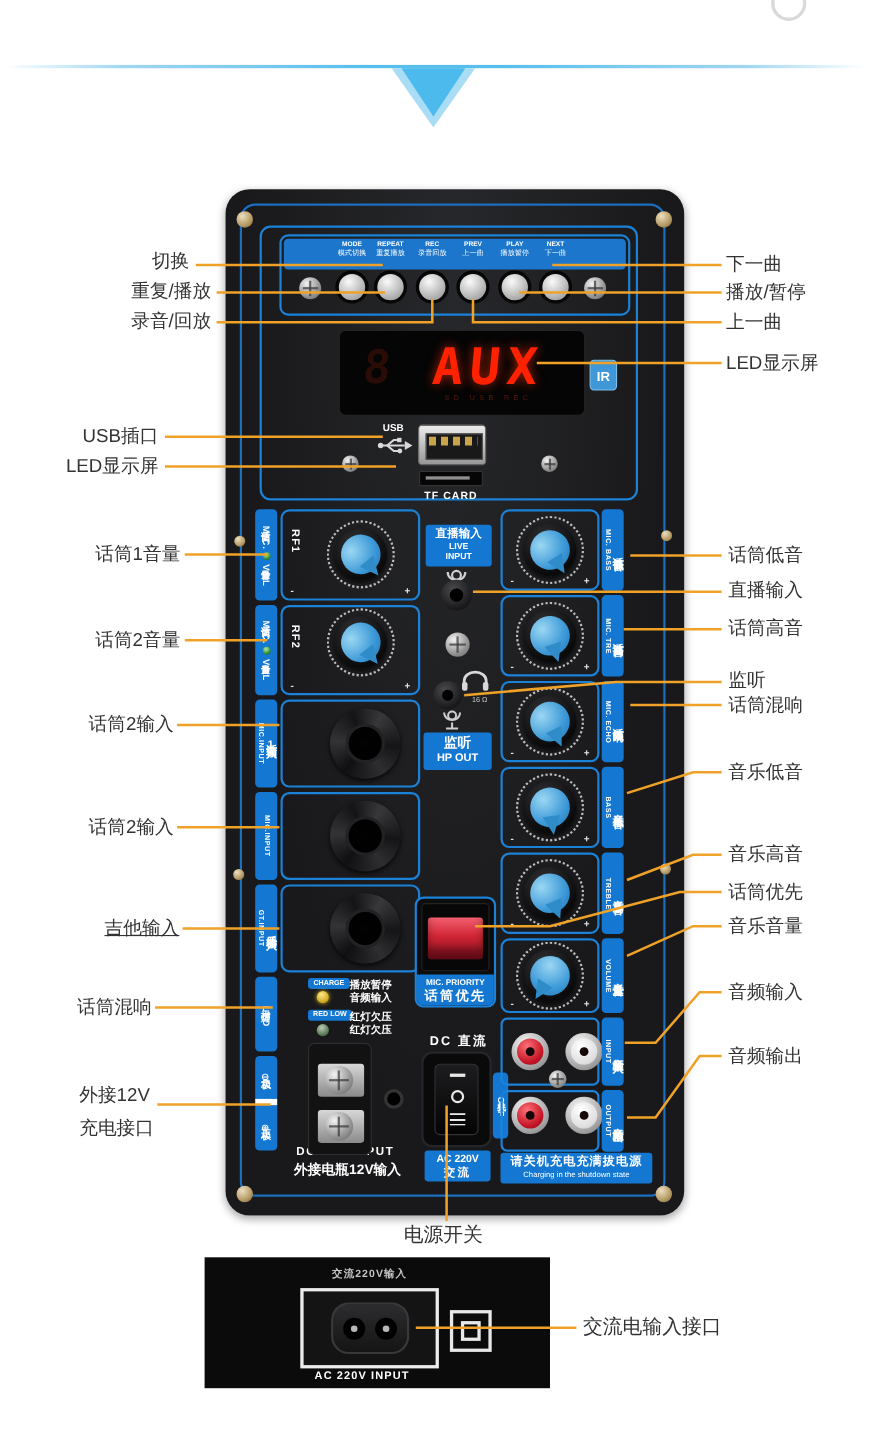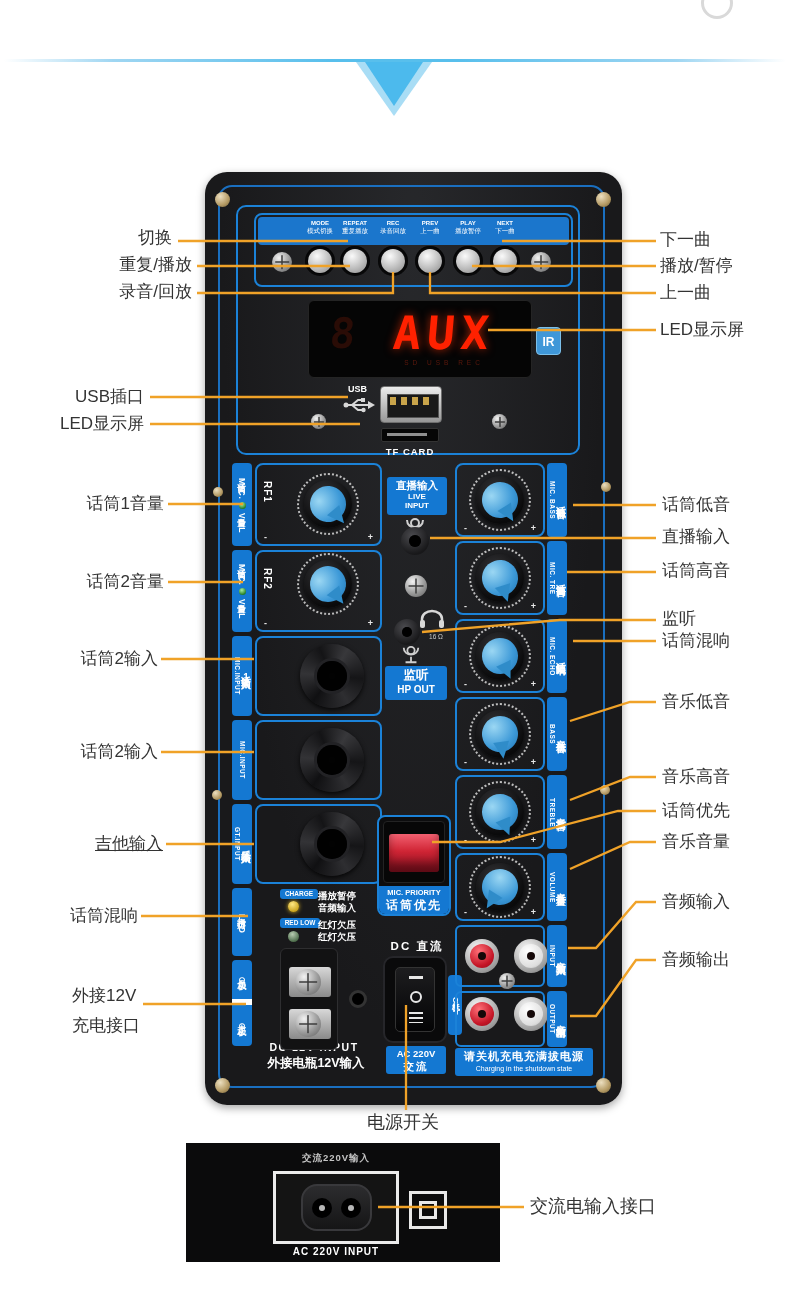--- a/index.html
+++ b/index.html
@@ -454,21 +454,21 @@
 
   <div class="abs" style="left:186px;top:1143px;width:314px;height:119px;background:#0b0b0c;"></div>
   <div class="abs" style="left:271px;top:1152px;width:130px;text-align:center;font-size:9.5px;font-weight:700;color:#c4c4c4;letter-spacing:1px;">交流220V输入</div>
   <div class="abs" style="left:273px;top:1171px;width:126px;height:73px;border:3px solid #ececec;background:#141414;box-sizing:border-box;"></div>
   <div class="abs" style="left:301px;top:1184px;width:71px;height:47px;background:linear-gradient(180deg,#2c2c2e,#151516);border:2px solid #39393c;border-radius:16px;box-sizing:border-box;">
     <i class="abs" style="left:9px;top:12px;width:20px;height:20px;border-radius:50%;background:#000;"></i>
     <i class="abs" style="left:16px;top:19px;width:6px;height:6px;border-radius:50%;background:#b8b8b8;"></i>
     <i class="abs" style="left:38px;top:12px;width:20px;height:20px;border-radius:50%;background:#000;"></i>
     <i class="abs" style="left:45px;top:19px;width:6px;height:6px;border-radius:50%;background:#b8b8b8;"></i>
   </div>
-  <div class="abs wtxt" style="left:273px;top:1246px;width:126px;text-align:center;font-size:10px;letter-spacing:1px;">AC 220V INPUT</div>
+  <div class="abs wtxt" style="left:286px;top:1246px;width:126px;font-size:10px;letter-spacing:1px;">AC 220V INPUT</div>
   <div class="abs" style="left:409px;top:1191px;width:38px;height:38px;border:3px solid #e8e8e8;box-sizing:border-box;">
     <i class="abs" style="left:7px;top:7px;width:18px;height:18px;border:3px solid #e8e8e8;box-sizing:border-box;"></i>
   </div>
 
   <svg class="lines" width="790" height="1302">
     <g stroke="#f0a228" stroke-width="2.3" fill="none">
       <path d="M178 241 H348"></path>
         <path d="M197 266 H350"></path>
         <path d="M197 293 H393 V272"></path>
       <path d="M502 241 H656"></path>

